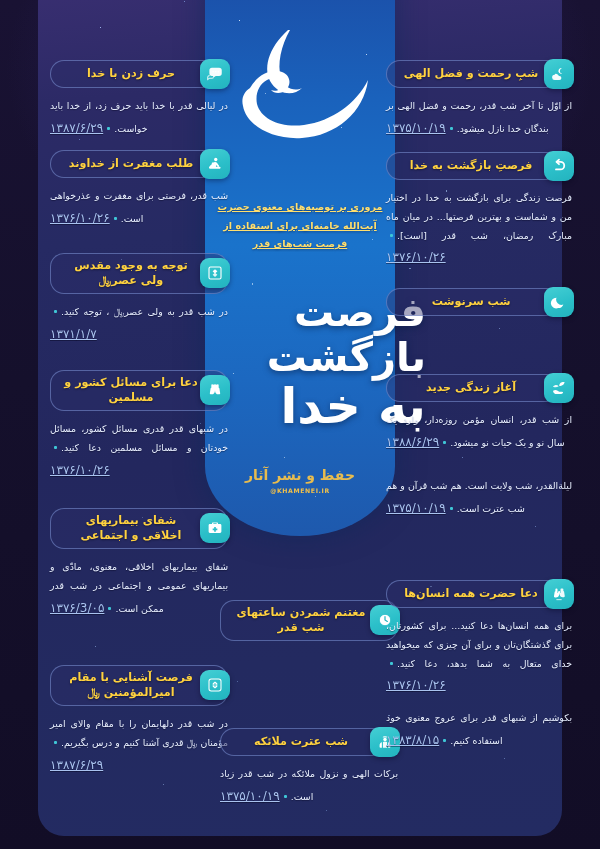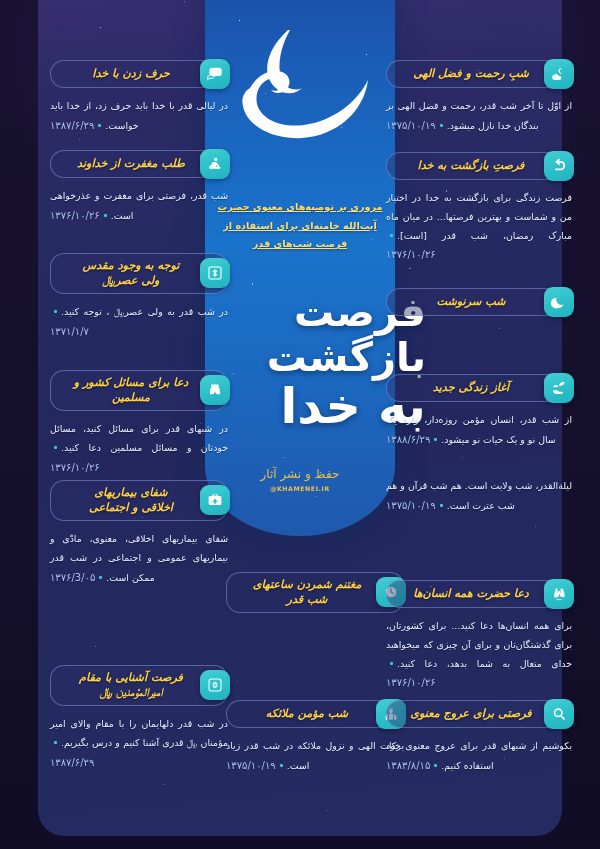--- a/index.html
+++ b/index.html
@@ -143,22 +143,22 @@
   .center-title .ln.small { font-size: 49px; }
 
   .logo-block {
     position: absolute;
     left: 240px; top: 468px;
     width: 120px;
     text-align: center;
   }
   .logo-calligraphy {
     color: #f2c14a;
-    font-size: 12px;
-    font-weight: 400;
+    font-size: 14px;
+    font-weight: 700;
     line-height: 1;
     letter-spacing: -1px;
     opacity: .95;
   }
   .logo-url {
     margin-top: 5px;
     color: #f2c14a;
     font-size: 6.2px;
     font-weight: 700;
     letter-spacing: .6px;
@@ -167,21 +167,20 @@
 
   
   .card { position: absolute; direction: rtl; }
 
   .card-head {
     position: relative;
     display: flex;
     align-items: center;
     justify-content: flex-start;
     gap: 6px;
-    font-style: italic;
   }
 
   .pill {
     position: relative;
     flex: 1;
     min-height: 28px;
     border: 1px solid rgba(125,150,215,.55);
     border-radius: 14px;
     background: rgba(42,45,104,.42);
     display: flex;
@@ -217,37 +216,38 @@
     color: #e9f0ff;
     font-size: 9.4px;
     line-height: 2.0;
     text-align: justify;
     text-align-last: left;
     direction: rtl;
     text-shadow: 0 1px 1px rgba(0,0,25,.4);
   }
   .date {
     color: #a9c3ef;
-    font-size: 10px;
+    font-size: 12px;
     direction: ltr;
     unicode-bidi: isolate;
     display: inline-block;
+    text-decoration: underline;
   }
   .bullet {
     display: inline-block;
     width: 3px; height: 3px;
     background: #3fc6d6;
     border-radius: 1px;
     margin: 0 4px 2px 4px;
     vertical-align: middle;
   }
 
   
   .col-left  { width: 178px; left: 50px; }
-  .col-mid   { width: 178px; left: 226px; }
+  .col-mid   { width: 178px; left: 220px; margin-top: 28px; }
   .col-right { width: 186px; left: 386px; }
 
   .center-mid-card .pill { background: rgba(38,42,98,.5); }
 </style>
 </head>
 <body>
 
 <div id="poster">
 
   <div class="panel">
@@ -344,25 +344,25 @@
 مسلمین</span>
       </div>
       <span class="icon-box">
         <svg viewBox="0 0 24 24" fill="#fff">
             <path d="M10.8 4.2c.7 0 1.2.6 1.2 1.3v6.9c0 2.4-1 4.4-2.6 5.4H6.4c-.8 0-1.4-.7-1.3-1.5l1-6.2c.1-.6.5-1 1-1.1V5.5c0-.7.6-1.3 1.3-1.3.6 0 1.1.4 1.2 1 .2-.6.7-1 1.2-1z"></path>
             <path d="M13.2 4.2c-.7 0-1.2.6-1.2 1.3v6.9c0 2.4 1 4.4 2.6 5.4h3c.8 0 1.4-.7 1.3-1.5l-1-6.2c-.1-.6-.5-1-1-1.1V5.5c0-.7-.6-1.3-1.3-1.3-.6 0-1.1.4-1.2 1-.2-.6-.7-1-1.2-1z"></path>
           </svg>
       </span>
     </div>
     <div class="card-body">
-      <span>در شبهای قدر برای مسائل کنید، مسائل خودتان و مسائل مسلمین دعا کنید.</span><span class="bullet"></span><span class="date">۱۳۷۶/۱۰/۲۶</span>
-    </div>
-  </div>
-
-  <div class="card col-left" style="top:480px">
+      <span>در شبهای قدر قدری مسائل کشور، مسائل خودتان و مسائل مسلمین دعا کنید.</span><span class="bullet"></span><span class="date">۱۳۷۶/۱۰/۲۶</span>
+    </div>
+  </div>
+
+  <div class="card col-left" style="top:508px">
     <div class="card-head">
       <div class="pill">
         <span class="pill-text">شفای بیماریهای
 اخلاقی و اجتماعی</span>
       </div>
       <span class="icon-box">
         <svg viewBox="0 0 24 24" fill="#fff">
             <path d="M9 4.5h6c.6 0 1 .4 1 1v1.2h2.8c1 0 1.7.8 1.7 1.7v8.4c0 1-.8 1.7-1.7 1.7H5.2c-1 0-1.7-.8-1.7-1.7V8.4c0-1 .8-1.7 1.7-1.7H8V5.5c0-.6.4-1 1-1zm.8 2.2h4.4v-.9H9.8v.9zm1.1 3.9v2h-2v2.3h2v2h2.2v-2h2v-2.3h-2v-2h-2.2z"></path>
           </svg>
       </span>
@@ -403,21 +403,21 @@
             <circle cx="12" cy="12" r="7.6" stroke="#2bbfc9" stroke-width="1.2" fill="none"></circle>
             <path d="M12 7.6V12l3.1 1.9" stroke="#23b3be" stroke-width="1.6" stroke-linecap="round"></path>
           </svg>
       </span>
     </div>
   </div>
 
   <div class="card col-mid center-mid-card" style="top:700px">
     <div class="card-head">
       <div class="pill">
-        <span class="pill-text">شب مؤمن ملائکه</span>
+        <span class="pill-text">شب عترت ملائکه</span>
       </div>
       <span class="icon-box">
         <svg viewBox="0 0 24 24" fill="#fff">
             <circle cx="12" cy="8.6" r="2.3"></circle>
             <path d="M12 4.3c1.7 0 3 .6 3 1.2 0 .3-.4.5-1 .5h-4c-.6 0-1-.2-1-.5 0-.6 1.3-1.2 3-1.2z" opacity=".9"></path>
             <path d="M7.4 12.2c-1.6.7-2.6 2.3-2.6 4v2.3c0 .6.5 1 1.1 1h1.9v-7.3zM16.6 12.2c1.6.7 2.6 2.3 2.6 4v2.3c0 .6-.5 1-1.1 1h-1.9v-7.3z"></path>
             <path d="M9.3 12c1.7-.9 3.7-.9 5.4 0v7.5H9.3V12z" opacity=".92"></path>
           </svg>
       </span>
     </div>
@@ -509,29 +509,18 @@
             <path d="M8.5 18.8h7v1.4h-7z" opacity=".75"></path>
           </svg>
       </span>
     </div>
     <div class="card-body">
       <span>برای همه‌ انسان‌ها دعا کنید... برای کشورتان، برای گذشتگان‌تان و برای آن چیزی که میخواهید خدای متعال به شما بدهد، دعا کنید.</span><span class="bullet"></span><span class="date">۱۳۷۶/۱۰/۲۶</span>
     </div>
   </div>
 
   <div class="card col-right" style="top:700px">
-    <div class="card-head">
-      <div class="pill">
-        <span class="pill-text">فرصتی برای عروج معنوی</span>
-      </div>
-      <span class="icon-box">
-        <svg viewBox="0 0 24 24" fill="none" stroke="#fff" stroke-width="2.1" stroke-linecap="round">
-            <circle cx="11" cy="10.4" r="4.9"></circle>
-            <path d="M14.6 14.2l4.2 4.4"></path>
-          </svg>
-      </span>
-    </div>
     <div class="card-body">
       <span>بکوشیم از شبهای قدر برای عروج معنوی خود استفاده کنیم.</span><span class="bullet"></span><span class="date">۱۳۸۳/۸/۱۵</span>
     </div>
   </div>
 
 </div>
 
 </body></html>

